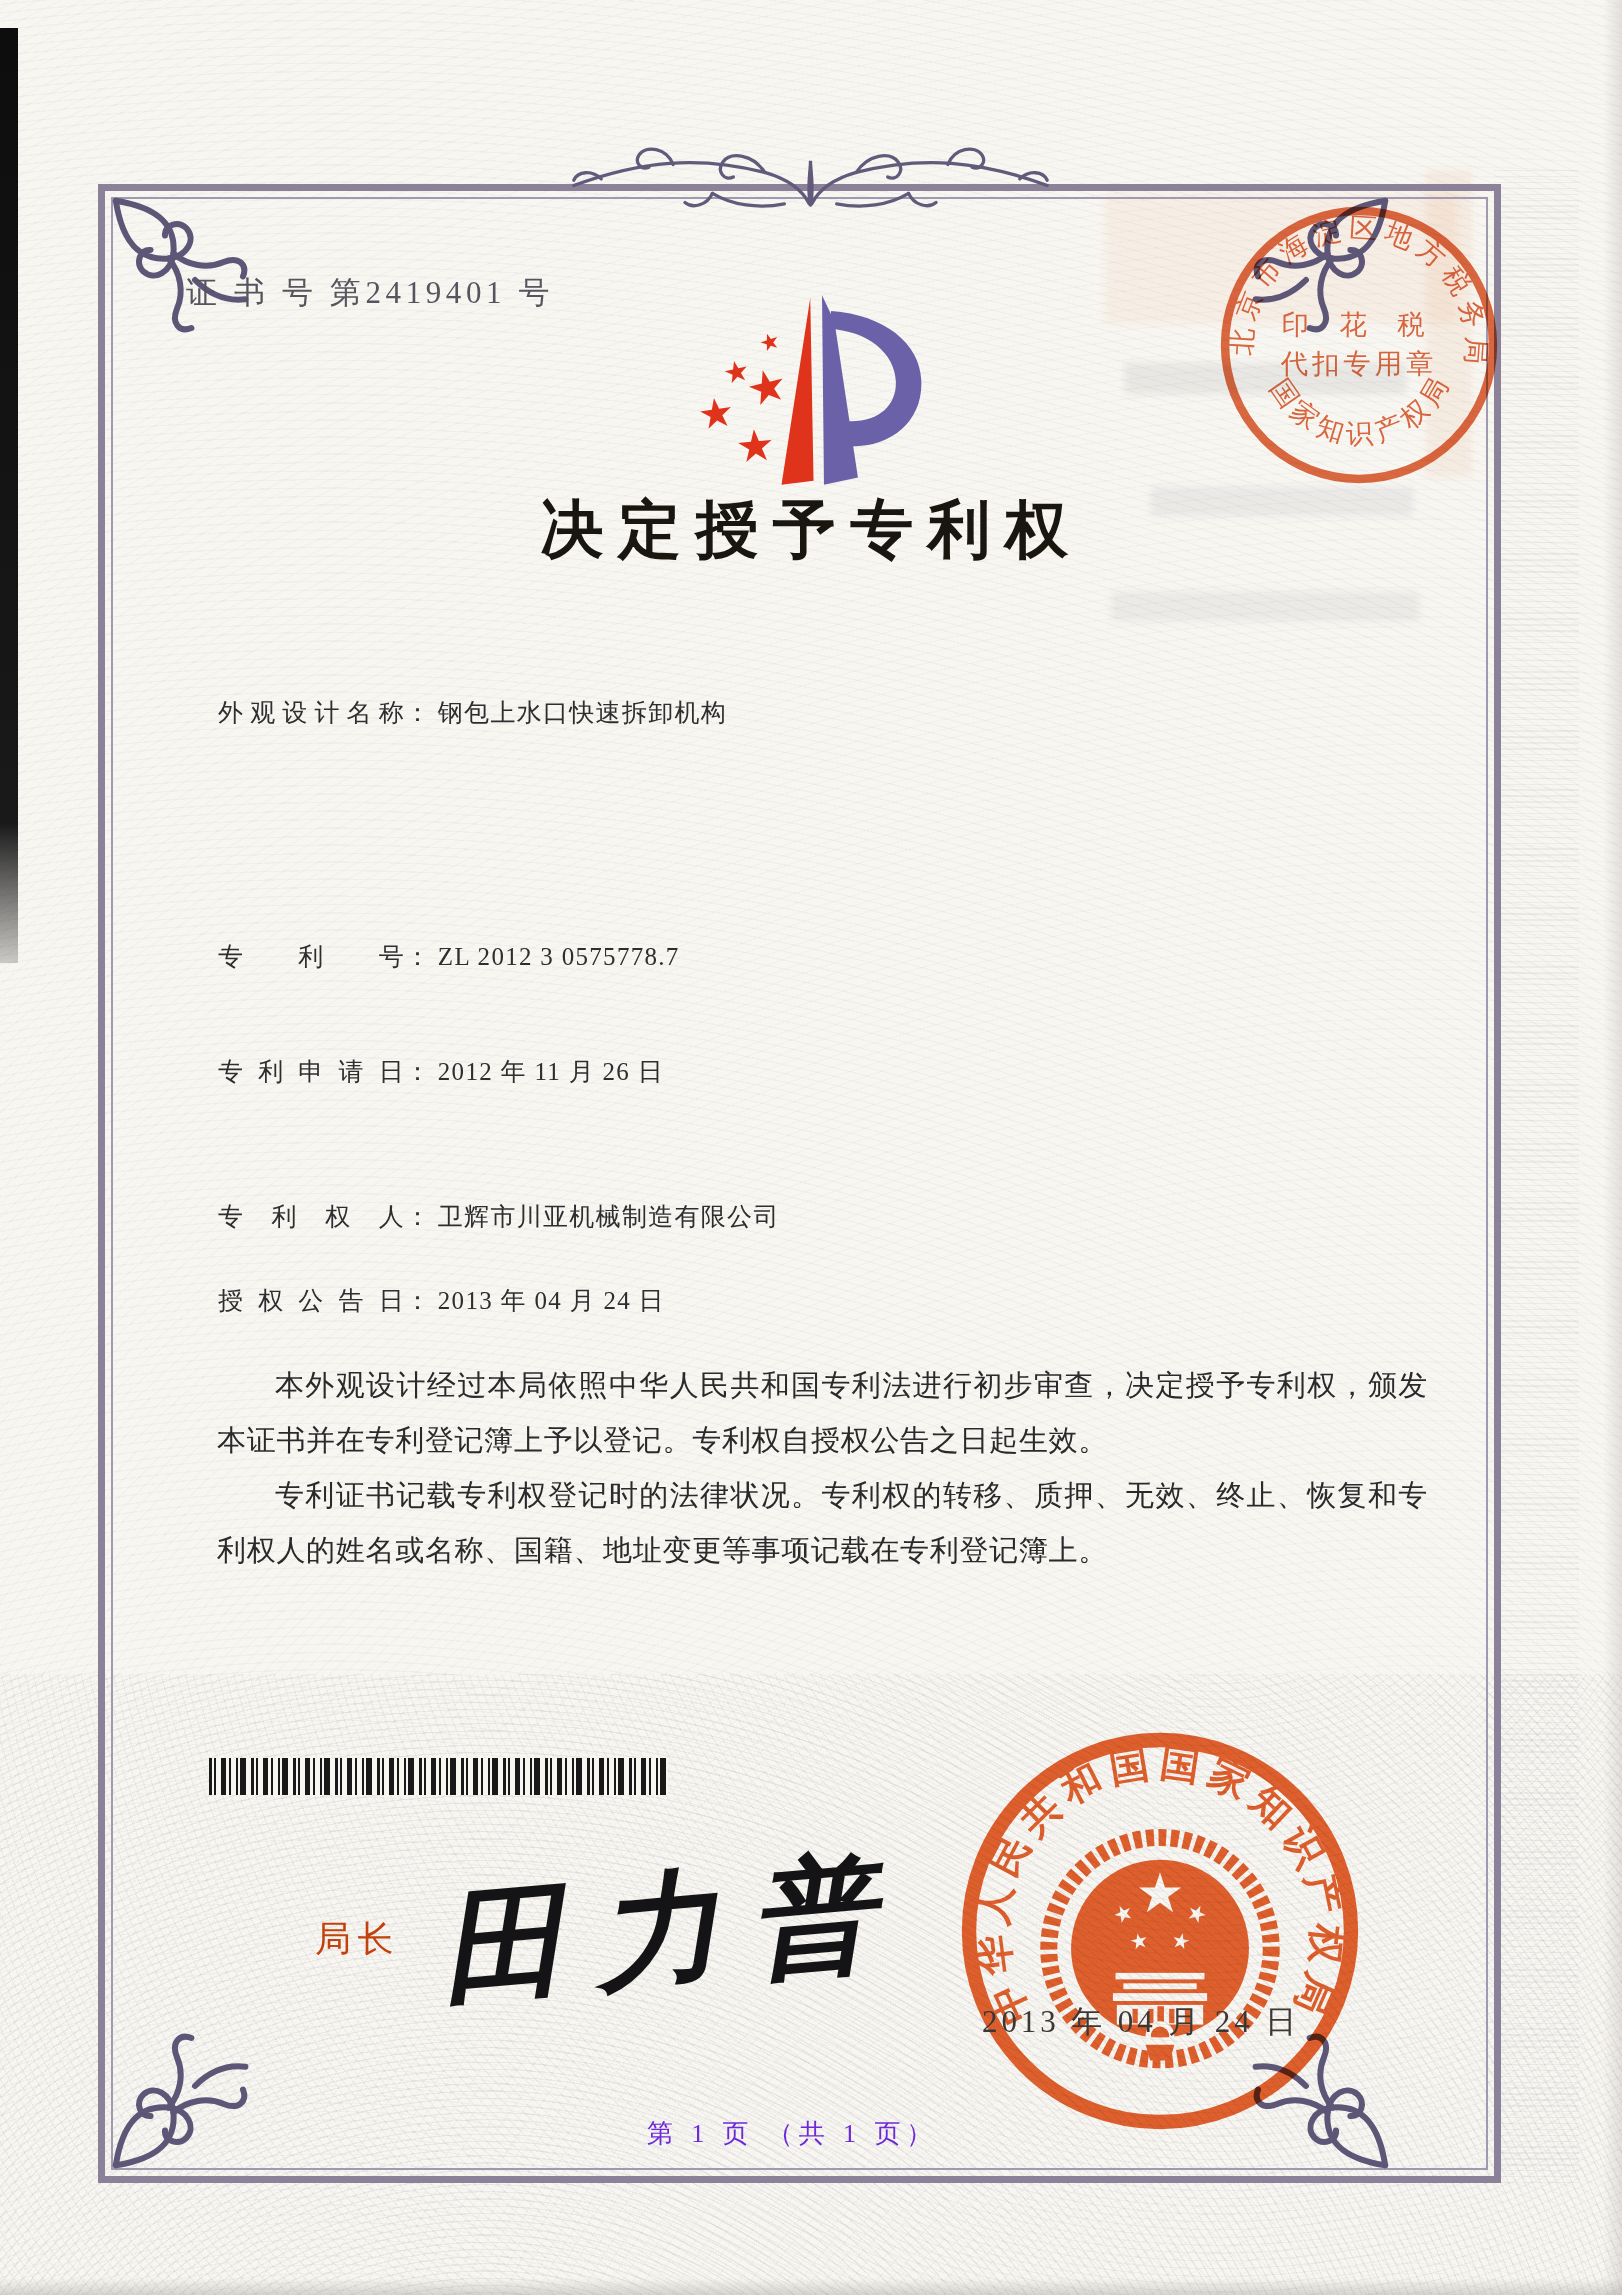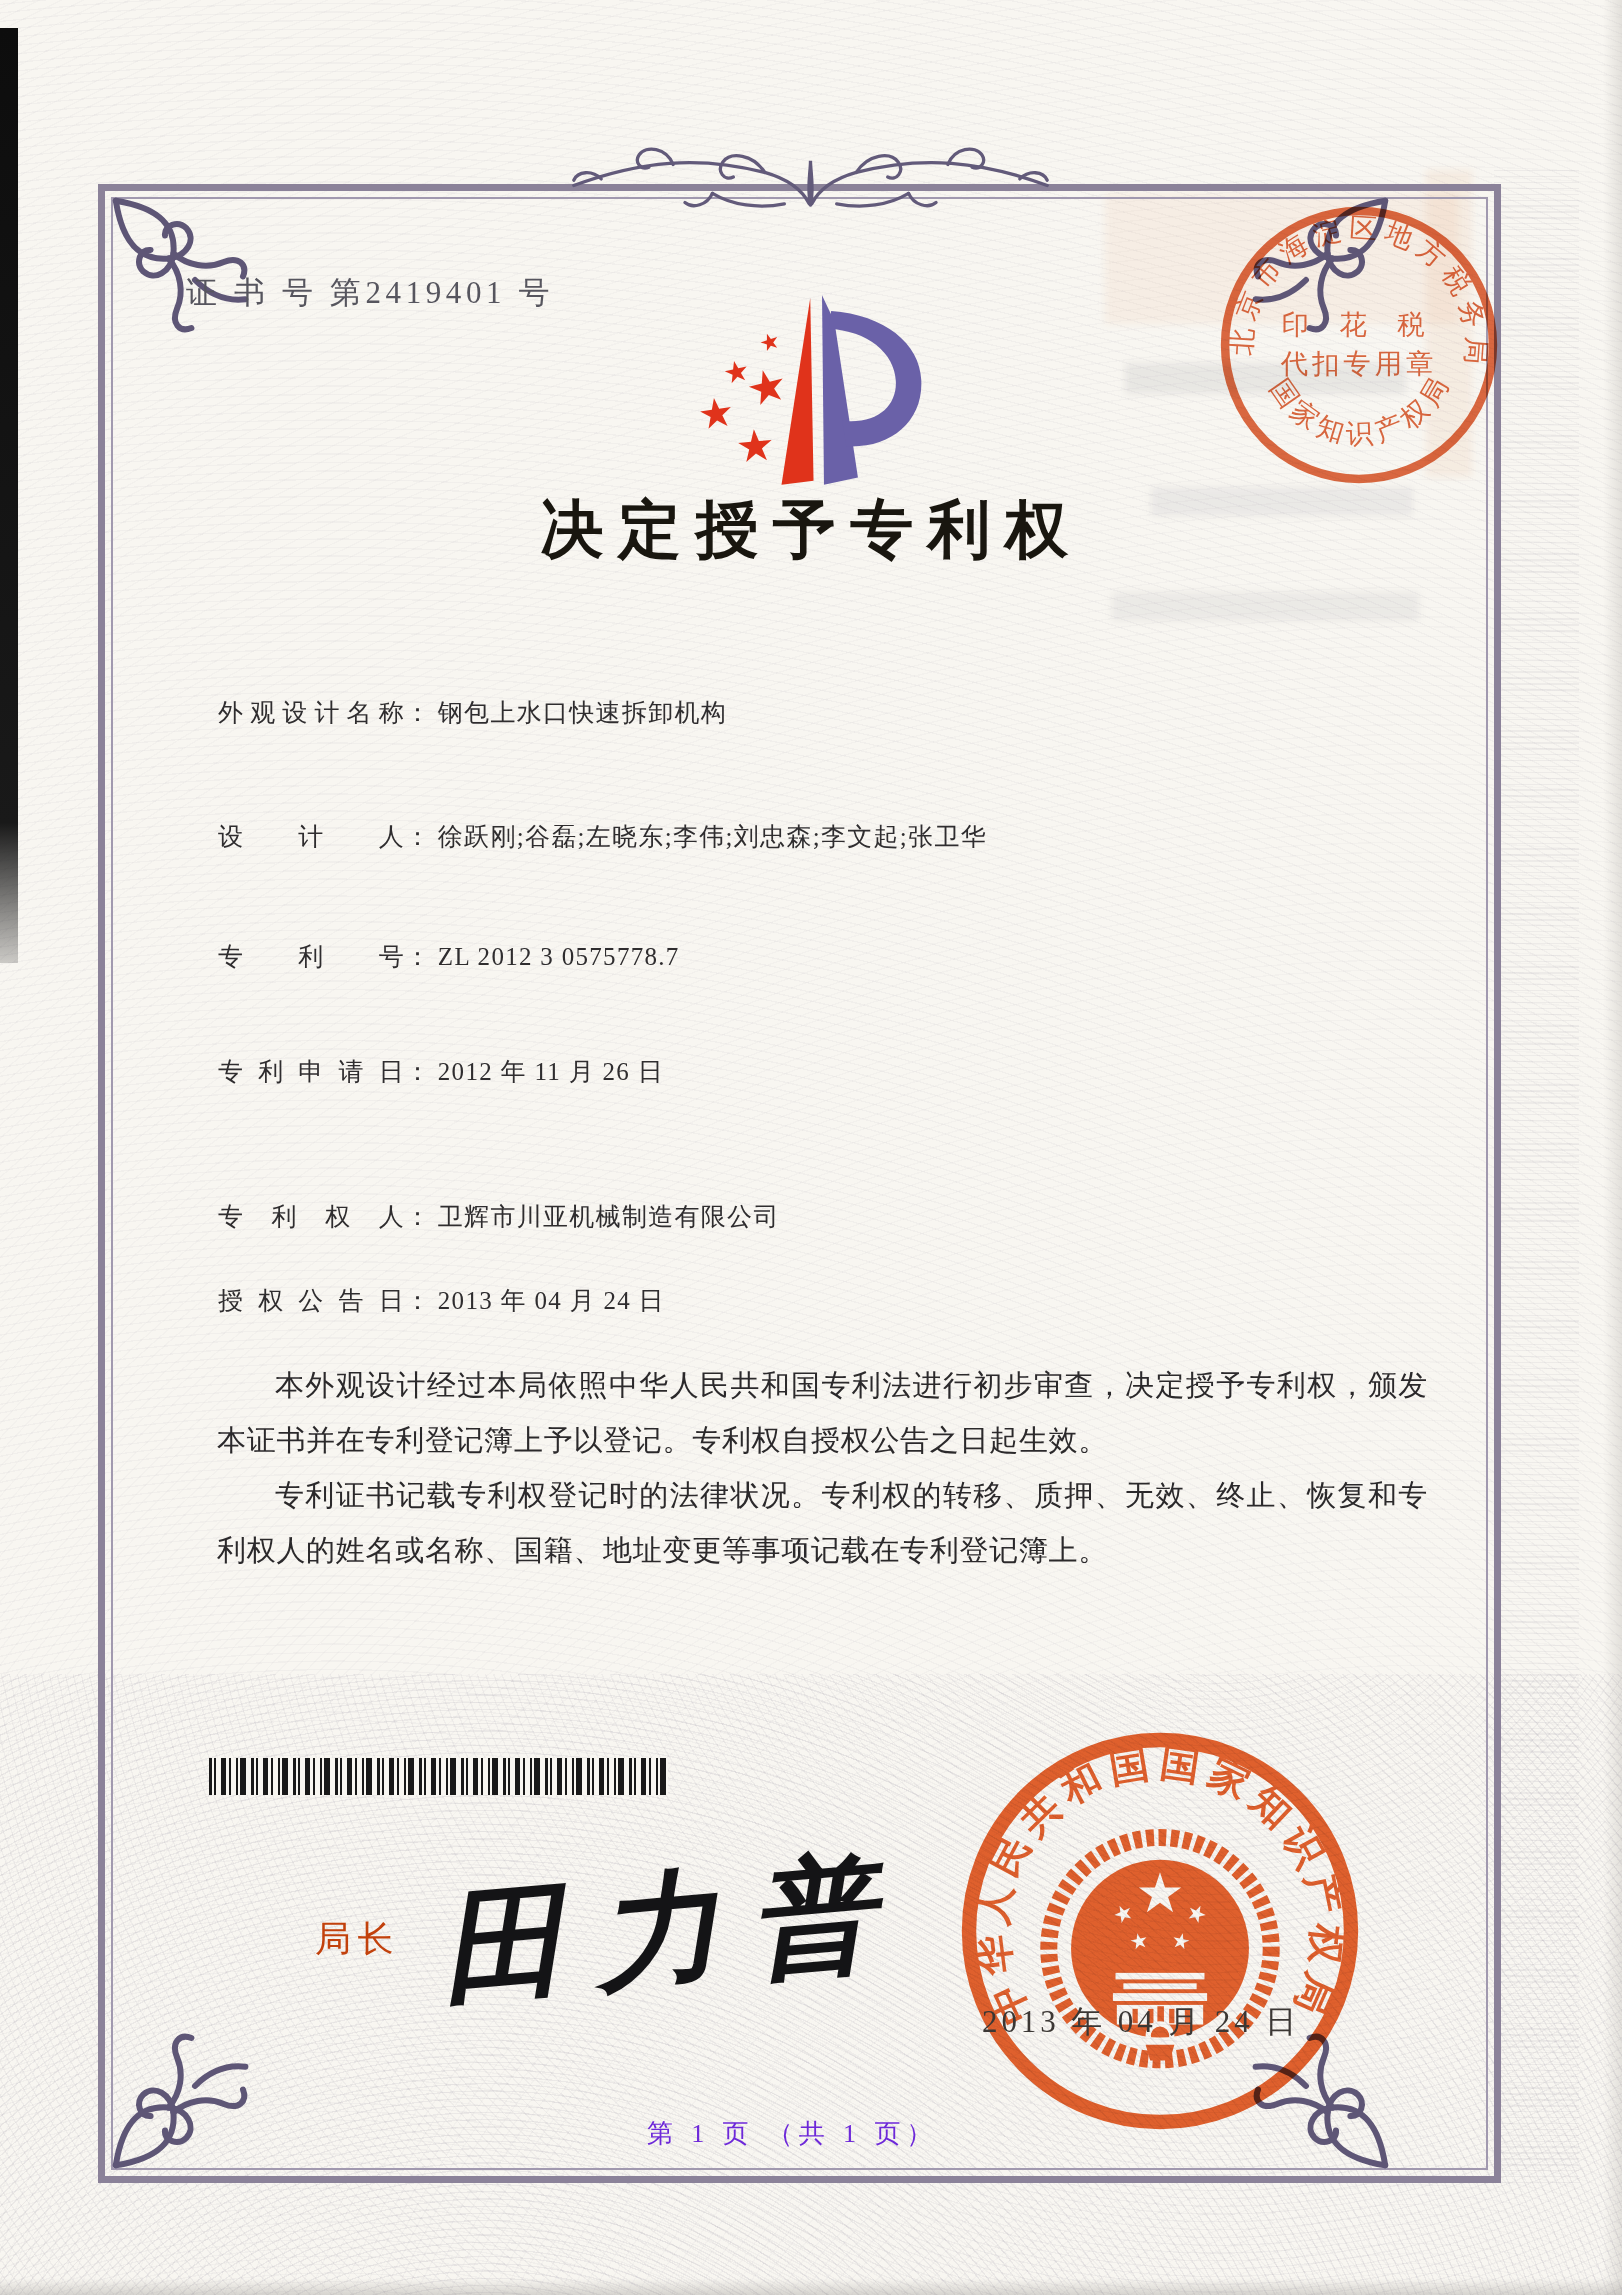--- a/index.html
+++ b/index.html
@@ -137,23 +137,20 @@
     <path d="M208,26 L164,312 L213,306 Z" fill="#e0331b"></path>
     <path d="M226,22 L229,312 L281,301 L245,62 Z" fill="#6a61a8"></path>
     <path d="M240,46 C322,52 376,96 378,152 C381,216 330,257 263,253 L257,214 C312,220 341,190 339,153 C337,110 296,76 236,73 Z" fill="#6a61a8"></path>
   </svg>
 
   <div class="title">决定授予专利权</div>
 
   <div class="field" style="top:696px">
     <span class="flabel">外观设计名称</span><span class="fsep">：</span><span class="fval">钢包上水口快速拆卸机构</span>
   </div>
-  <div class="field" style="top:820px">
-    <span class="flabel">设计人</span><span class="fsep">：</span><span class="fval">徐跃刚;谷磊;左晓东;李伟;刘忠森;李文起;张卫华</span>
-  </div>
   <div class="field" style="top:940px">
     <span class="flabel">专利号</span><span class="fsep">：</span><span class="fval">ZL 2012 3 0575778.7</span>
   </div>
   <div class="field" style="top:1055px">
     <span class="flabel">专利申请日</span><span class="fsep">：</span><span class="fval">2012 年 11 月 26 日</span>
   </div>
   <div class="field" style="top:1200px">
     <span class="flabel">专利权人</span><span class="fsep">：</span><span class="fval">卫辉市川亚机械制造有限公司</span>
   </div>
   <div class="field" style="top:1284px">

